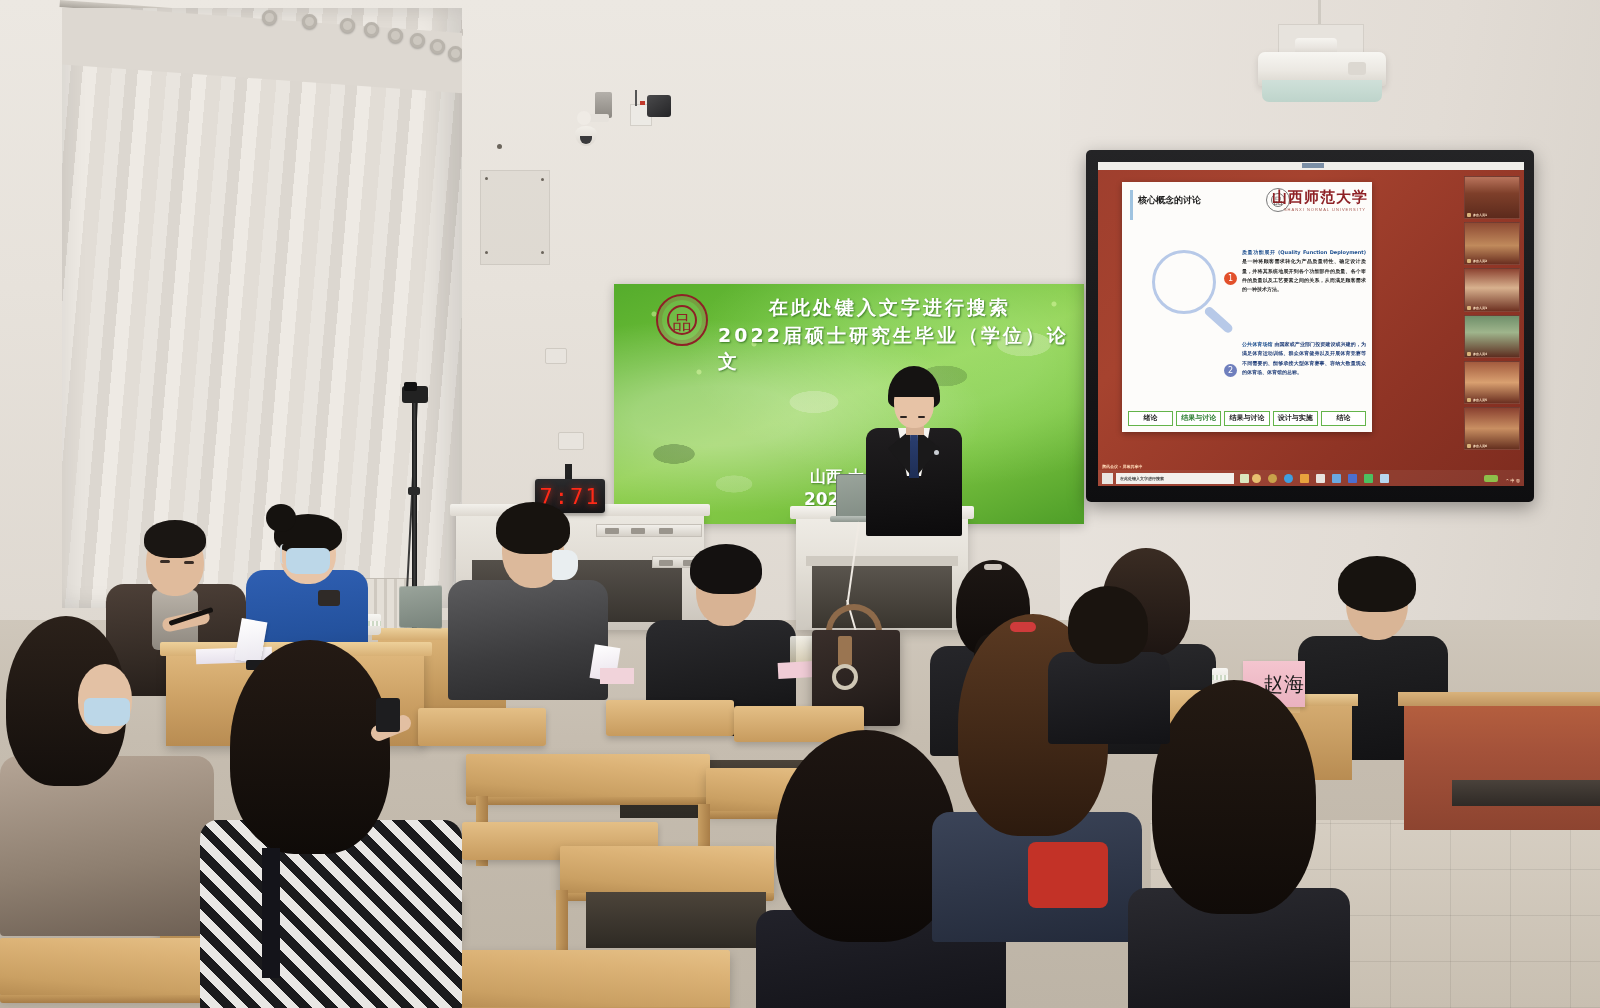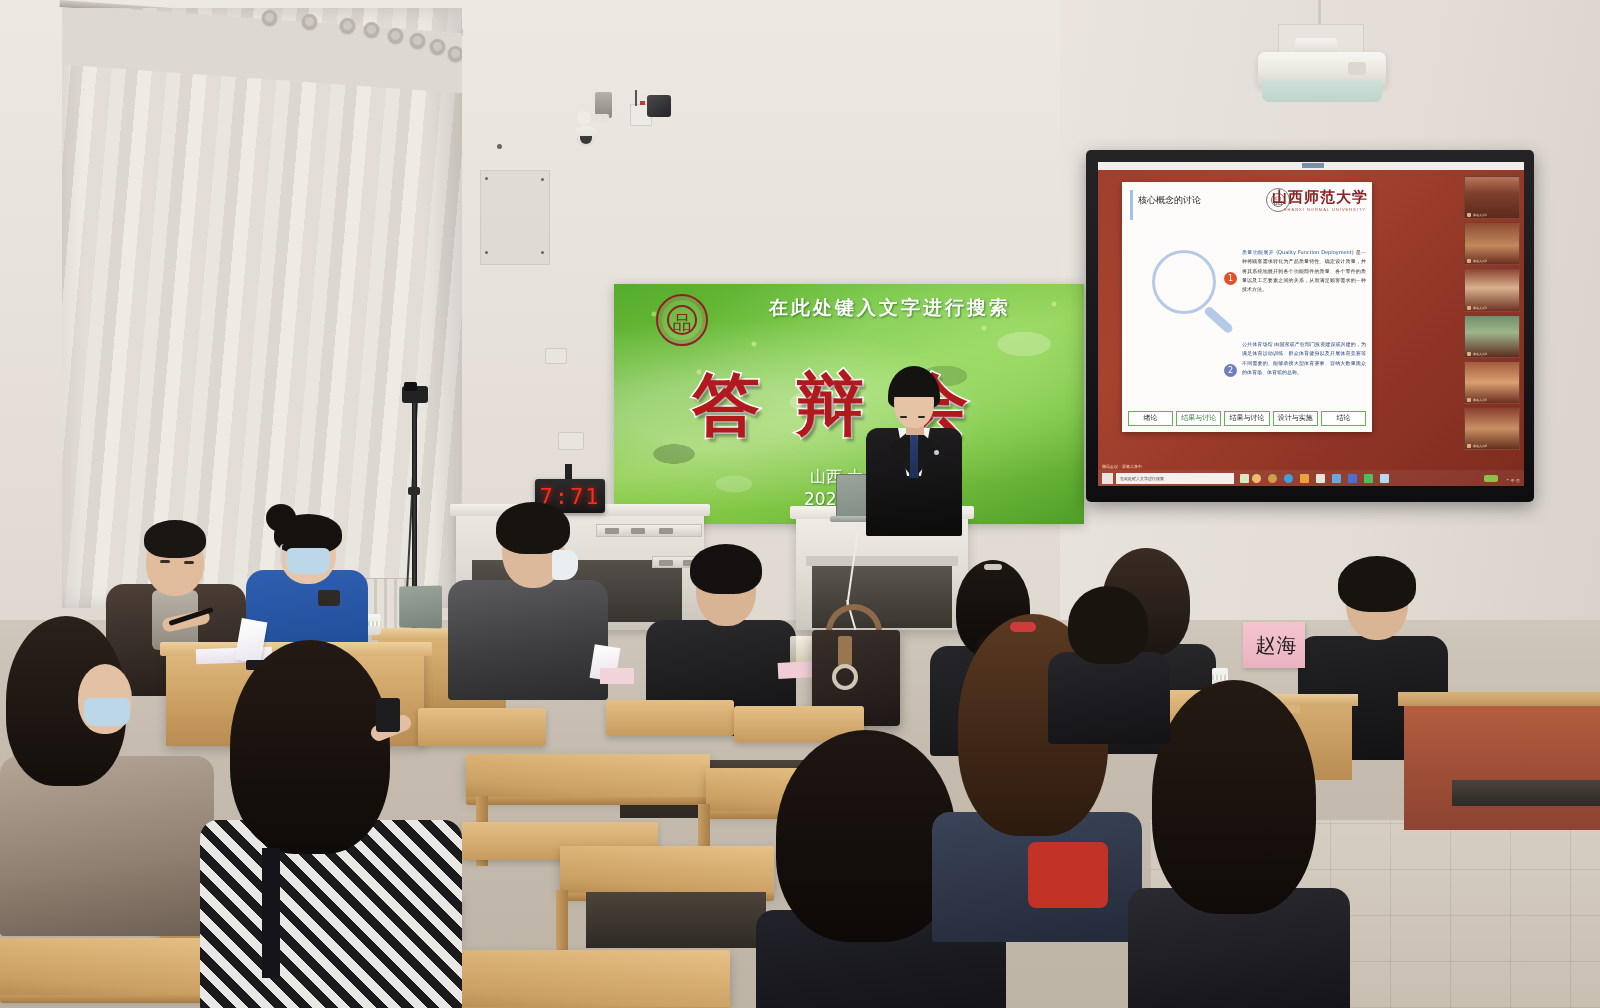--- a/index.html
+++ b/index.html
@@ -378,24 +378,24 @@
 
   
   .platform {
     position:absolute; left:1404px; top:700px; width:196px; height:130px;
     background:linear-gradient(180deg,#b6603f 0%,#a4523a 40%,#8d4430 100%);
   }
   .platform-top { position:absolute; left:1398px; top:692px; width:204px; height:14px; background:linear-gradient(180deg,#d9b37c,#bf9560);}
   .baseboard { position:absolute; left:1452px; top:780px; width:148px; height:26px; background:linear-gradient(180deg,#4a423b,#2f2a26);}
 
   .name-card {
-    position:absolute; left:1243px; top:622px; width:62px; height:46px;
+    position:absolute; left:1243px; top:661px; width:62px; height:46px;
     background:linear-gradient(180deg,#f4c5cf,#eab2c0);
     box-shadow:1px 2px 4px rgba(0,0,0,.18);
-    display:flex; align-items:center; justify-content:center;
+    display:flex; align-items:center; justify-content:flex-end;
     padding-left:5px;
   }
   .name-card-text { font-size:20px; color:#1c1c1c; font-family:"DejaVu Serif", serif; letter-spacing:1px; }
   .name-card-stand { position:absolute; left:1248px; top:705px; width:52px; height:8px; background:#d9b37c;}
 
   .right-table { position:absolute; left:1232px; top:700px; width:120px; height:80px; background:linear-gradient(180deg,#d6ad72,#b88c52);}
   .right-table-top { position:absolute; left:1226px; top:694px; width:132px; height:12px; background:linear-gradient(180deg,#e9cb96,#cfa76c);}
   .right-cup { position:absolute; left:1212px; top:668px; width:16px; height:22px; background:linear-gradient(180deg,#f7f6f2,#ded9d1); border-radius:2px 2px 4px 4px;}
   .right-book { position:absolute; left:1215px; top:692px; width:34px; height:9px; background:#6f8f86; border-radius:1px;}
 
@@ -412,21 +412,21 @@
   }
   .bag-tab { position:absolute; left:838px; top:636px; width:14px; height:30px; background:#9a7551; border-radius:2px;}
   .bag-ring { position:absolute; left:832px; top:664px; width:26px; height:26px; border:4px solid #cfc7b5; border-radius:50%;}
 
   .glass-cup { position:absolute; left:790px; top:636px; width:24px; height:30px; background:linear-gradient(180deg,rgba(250,248,240,.85),rgba(210,200,170,.8)); border-radius:2px;}
   .pink-paper { position:absolute; left:778px; top:662px; width:36px; height:16px; background:#f0ccd6; transform:rotate(-3deg);}
 
   .blue-pad { position:absolute; left:800px; top:760px; width:66px; height:26px; background:linear-gradient(180deg,#7e96b5,#5e7595); border-radius:10px;}
 
   
-  .cn { font-family:"DejaVu Sans", sans-serif; }
+  .cn { font-family:"DejaVu Sans", sans-serif;font-weight:bold; }
 </style>
 </head>
 <body>
 
 <div id="scene">
 
   <div class="ceiling"></div>
   <div class="wall-back"></div>
   <div class="wall-right"></div>
   <div class="floor"></div>
@@ -477,21 +477,21 @@
   <div class="proj-body">
     <div class="proj-vent" style="left:90px;top:10px"></div>
   </div>
   <div class="proj-lens-band"></div>
 
   <div class="banner">
     <div class="banner-caps"></div>
     <div class="banner-stars"></div>
     <div class="banner-emblem"></div>
     <div class="banner-line1 cn">在此处键入文字进行搜索</div>
-    <div class="banner-bigtitle cn">答辩会</div>
+    <div class="banner-line2 cn">2022届硕士研究生毕业（学位）论文</div>
     <div class="banner-place cn">山西·太原</div>
     <div class="banner-date cn">2022.5.</div>
   </div>
 
   <div class="board-frame">
     <div class="board-screen">
       <div class="board-topbar">
         <div class="board-topbar-chip"></div>
       </div>
 

